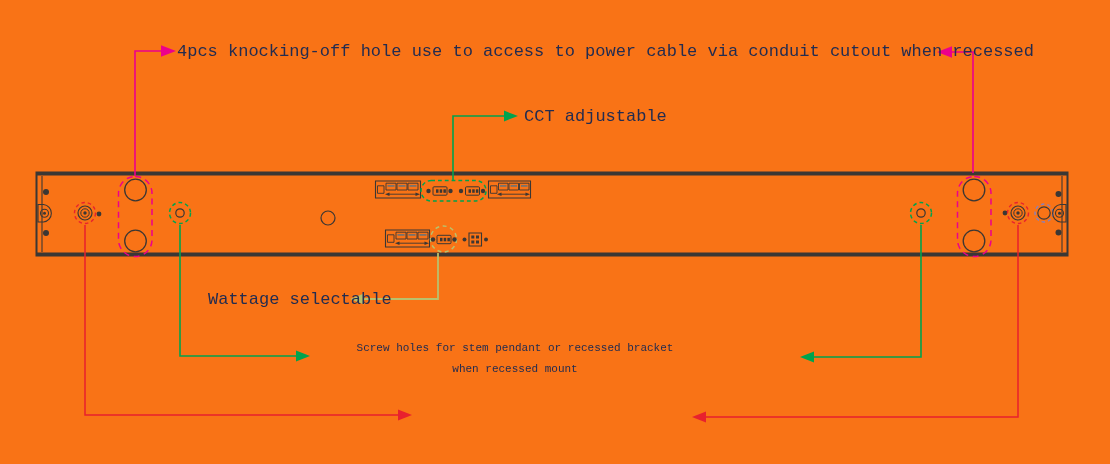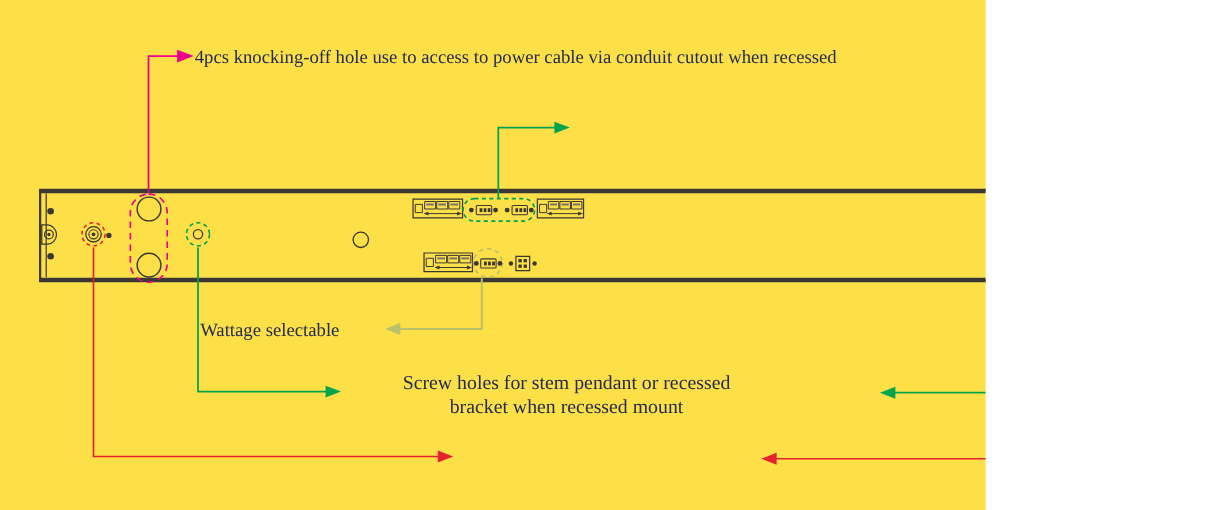--- a/index.html
+++ b/index.html
@@ -1,24 +1,24 @@
 <!DOCTYPE html>
 <html style="--c-magenta: #ec008c; --c-green: #00a34e; --c-olive: #b9c16c; --c-red: #e8212e; --c-violet: #8781bd; --c-outline: #3b3734; --c-text: #232c50;"><head>
 <meta charset="utf-8">
 <style>
   :root{
     --c-magenta:#ec008c; --c-green:#00a34e; --c-olive:#b9c16c; --c-red:#e8212e;
     --c-violet:#8781bd; --c-outline:#3b3734; --c-text:#232c50; --c-mark:#7a736d;
   }
   html,body{margin:0;padding:0;background:#ffffff;}
-  #stage{position:relative;width:896px;height:464px;background:#fde047;overflow:hidden;
-         font-family:Liberation Serif, serif;}
+  #stage{position:relative;width:1110px;height:464px;background:#f97316;overflow:hidden;
+         font-family:Liberation Mono, monospace;}
   #gfx{position:absolute;left:0;top:0;}
   .lbl{position:absolute;font-size:17px;color:var(--c-text);white-space:nowrap;z-index:3;}
-  .lbl-wrap{white-space:normal;width:320px;text-align:center;font-size:18px;line-height:21px;}
+  .lbl-wrap{white-space:normal;width:320px;text-align:center;font-size:11px;line-height:21px;}
   
   svg *{vector-effect:non-scaling-stroke;}
   .ln-dk{stroke:var(--c-outline);fill:none;}
   .fl-dk{fill:var(--c-outline);stroke:none;}
   .fl-mk{fill:var(--c-mark);stroke:none;}
   .ln-mag{stroke:var(--c-magenta);fill:none;stroke-width:1.6;}
   .hd-mag{fill:var(--c-magenta);stroke:none;}
   .ln-grn{stroke:var(--c-green);fill:none;stroke-width:1.6;}
   .hd-grn{fill:var(--c-green);stroke:none;}
   .ln-olv{stroke:var(--c-olive);fill:none;stroke-width:1.8;}
@@ -30,21 +30,22 @@
   .dash-grn{stroke:var(--c-green);fill:none;stroke-width:1.5;stroke-dasharray:3.8 3;}
   .dash-olv{stroke:var(--c-olive);fill:none;stroke-width:1.5;stroke-dasharray:4 3.5;}
   .dash-vio{stroke:var(--c-violet);fill:none;stroke-width:1.4;stroke-dasharray:3.5 3;}
 </style>
 </head>
 <body>
 
 <div id="stage">
 
   <div class="lbl" style="left:177px;top:42px;">4pcs knocking-off hole use to access to power cable via conduit cutout when recessed</div>
-  <div class="lbl" style="left:182px;top:290px;">Wattage selectable</div>
+  <div class="lbl" style="left:524px;top:107px;">CCT adjustable</div>
+  <div class="lbl" style="left:208px;top:290px;">Wattage selectable</div>
   <div class="lbl lbl-wrap" style="left:355px;top:338px;">Screw holes for stem pendant or recessed bracket when recessed mount</div>
 
   <svg id="gfx" width="1110" height="464" viewBox="0 0 1110 464">
 
     <g>
       <rect x="36.5" y="172.5" width="1031" height="83" fill="#ffffff" class="ln-dk" style="stroke-width:2;"></rect>
       <line x1="36" y1="173.8" x2="1068" y2="173.8" class="ln-dk" style="stroke-width:3.6;"></line>
       <line x1="36" y1="254.2" x2="1068" y2="254.2" class="ln-dk" style="stroke-width:3.6;"></line>
       <line x1="42" y1="176" x2="42" y2="252" class="ln-dk" style="stroke-width:1.1;"></line>
       <line x1="1062" y1="176" x2="1062" y2="252" class="ln-dk" style="stroke-width:1.1;"></line>

